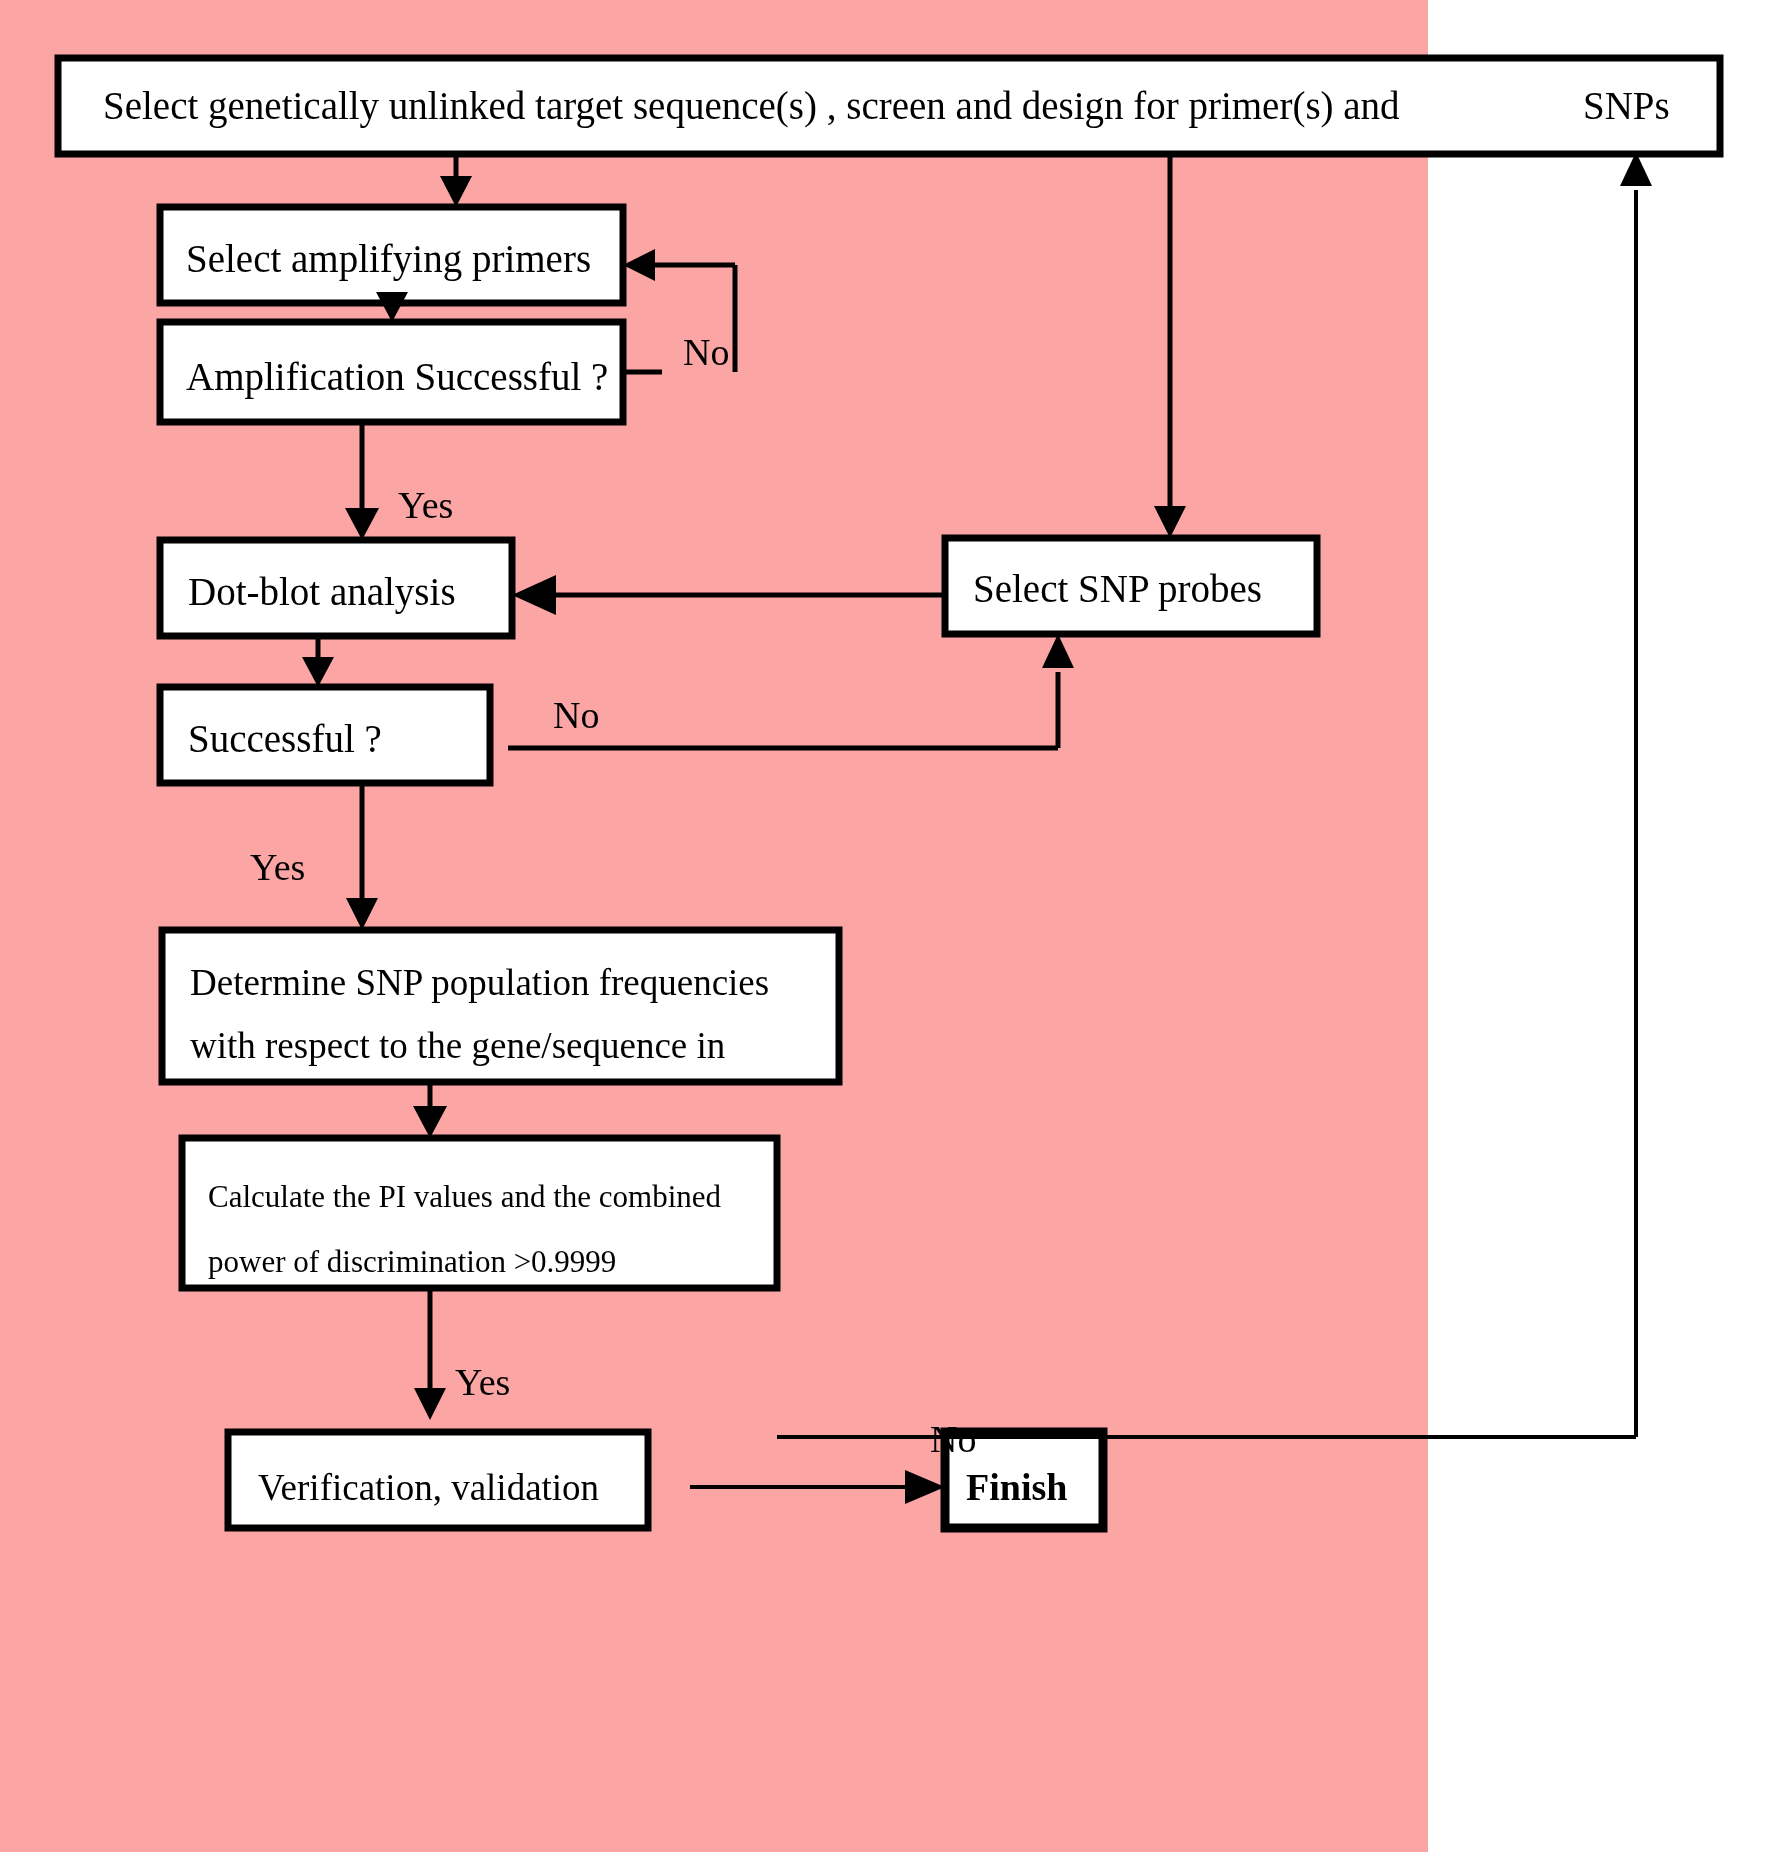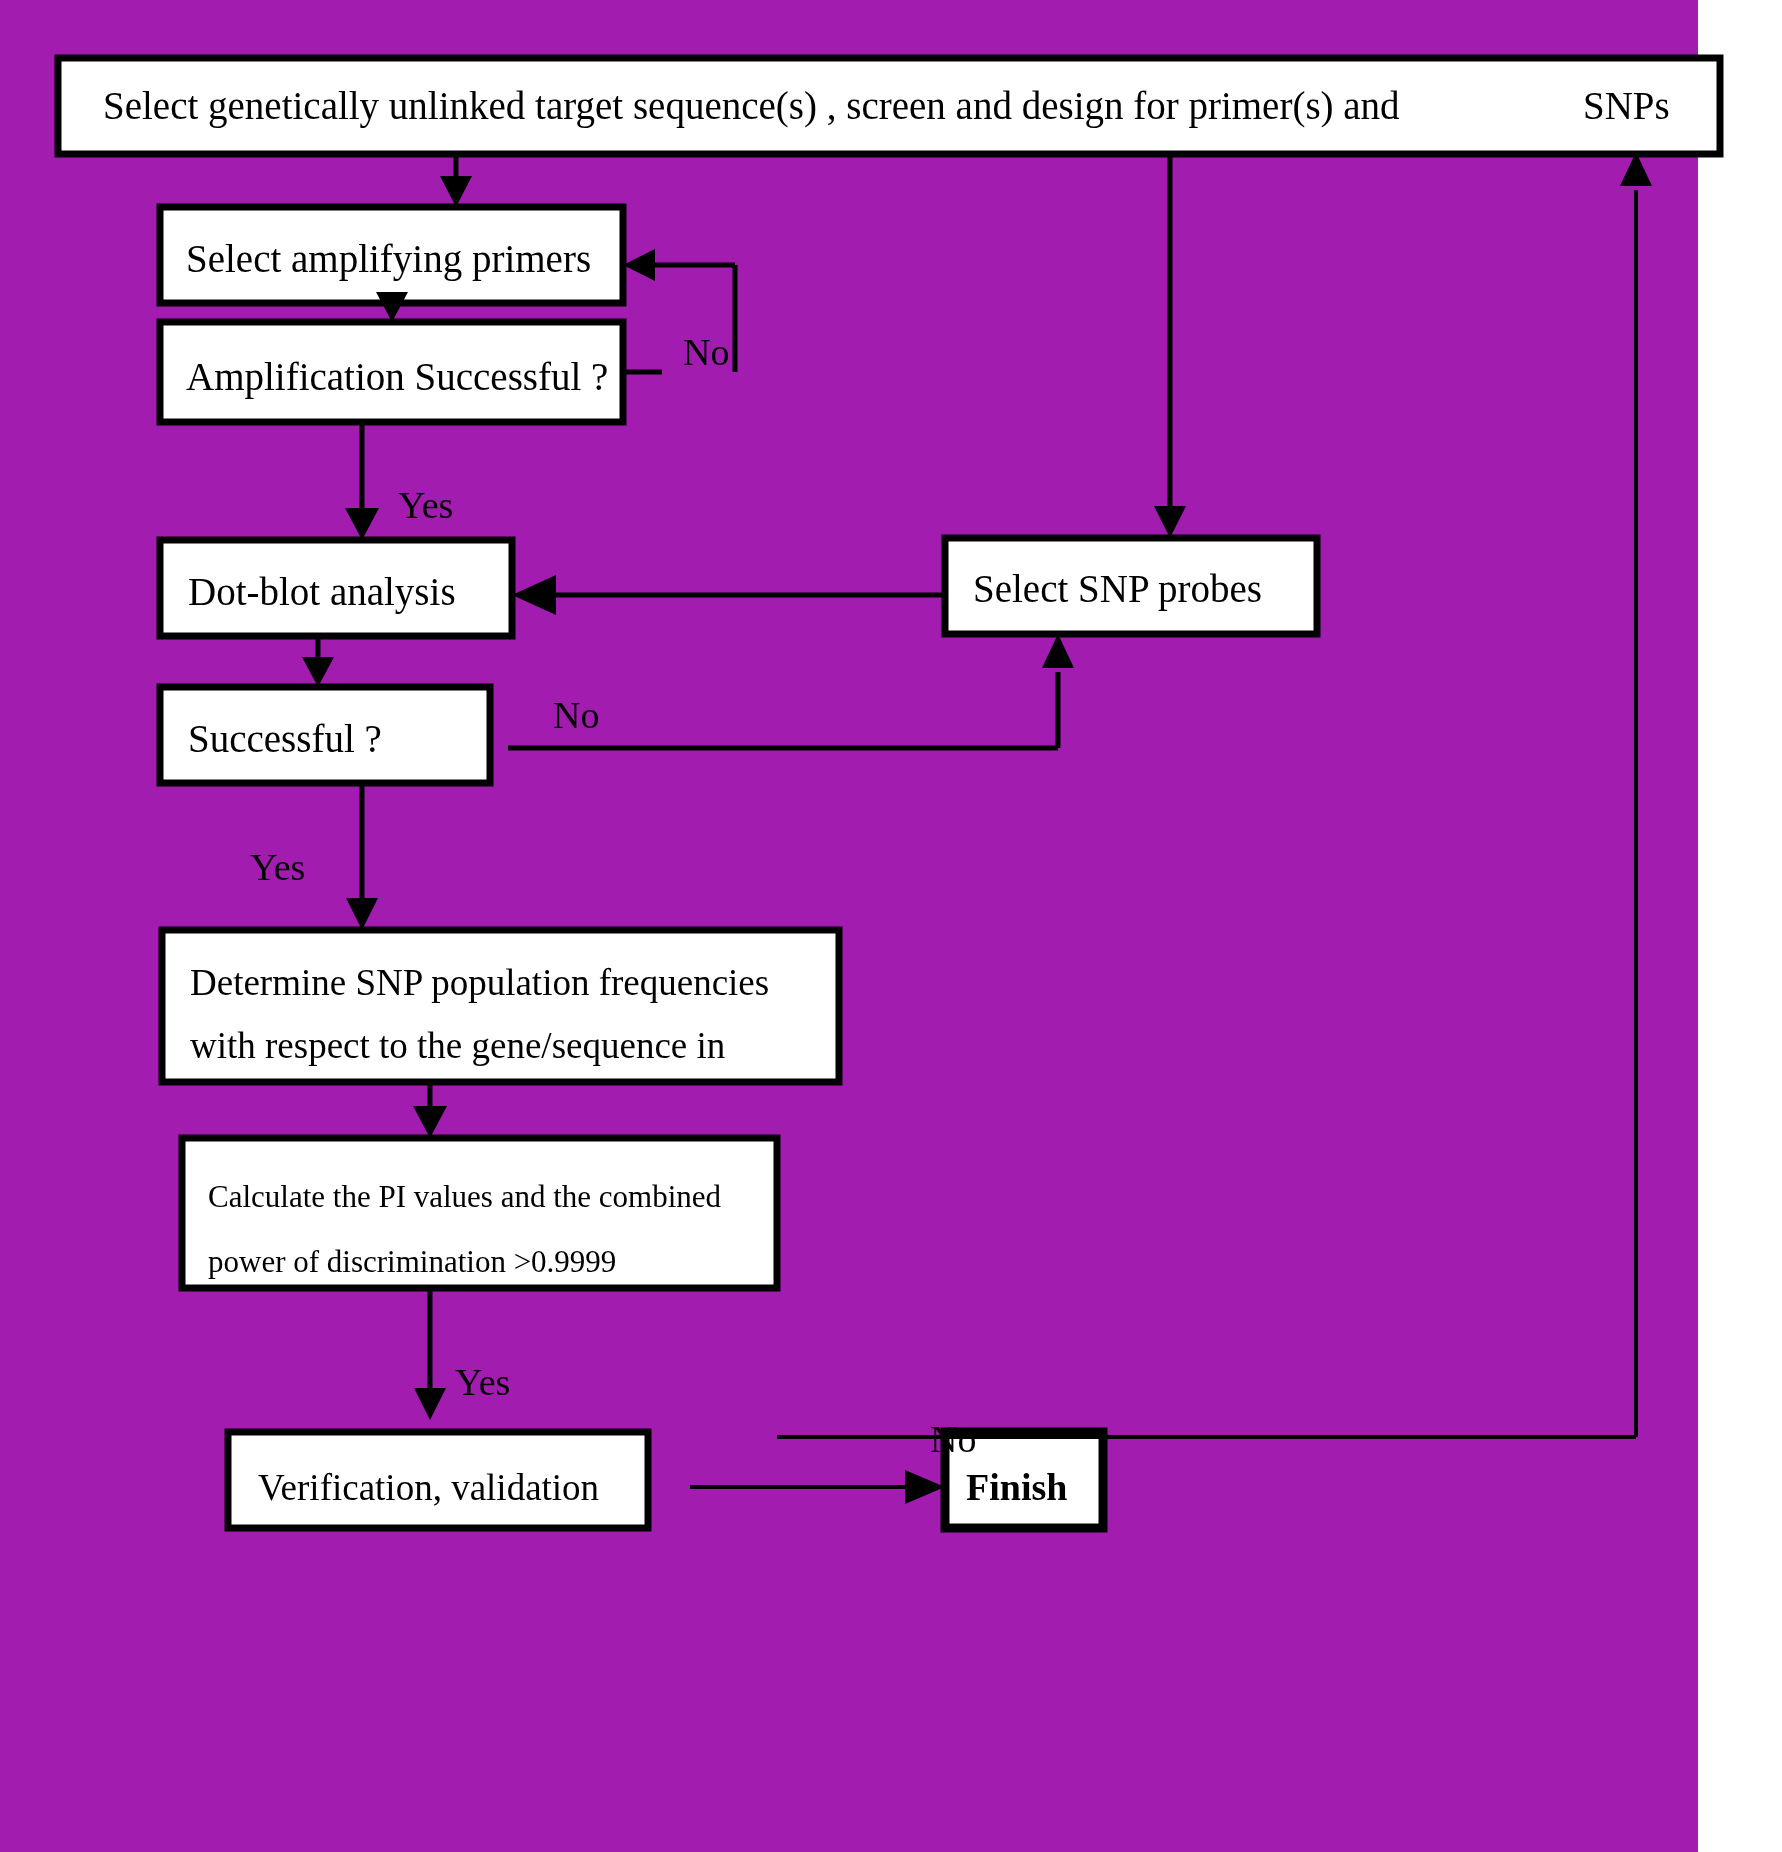--- a/index.html
+++ b/index.html
@@ -8,23 +8,23 @@
     background: #ffffff;
   }
   body {
     font-family: "Liberation Serif", "DejaVu Serif", serif;
     width: 1782px;
     height: 1852px;
     overflow: hidden;
   }
   #flow-root {
     position: relative;
-    width: 1698px;
+    width: 1428px;
     height: 1852px;
-    background: #a21caf;
+    background: #fca5a5;
     text-align: center;
   }
   svg.flow-svg {
     position: absolute;
     left: 0;
     top: 0;
     width: 1782px;
     height: 1852px;
     display: block;
   }

